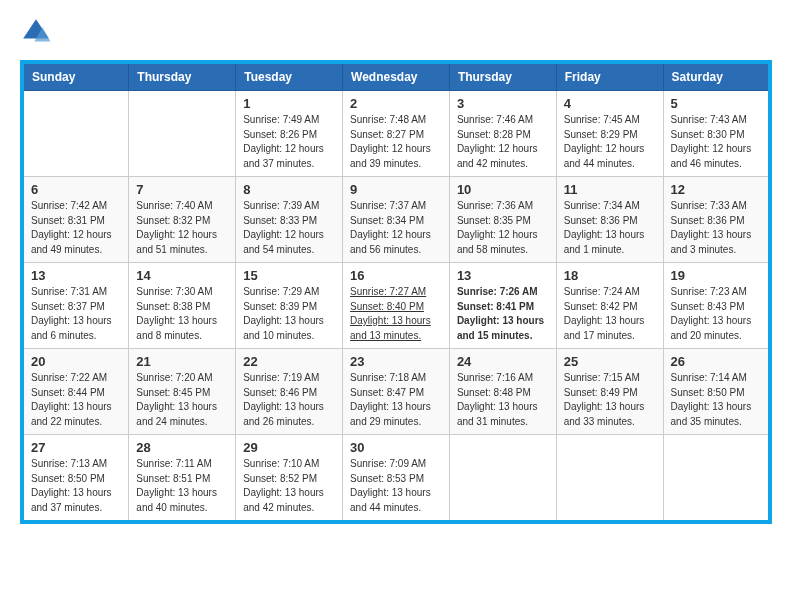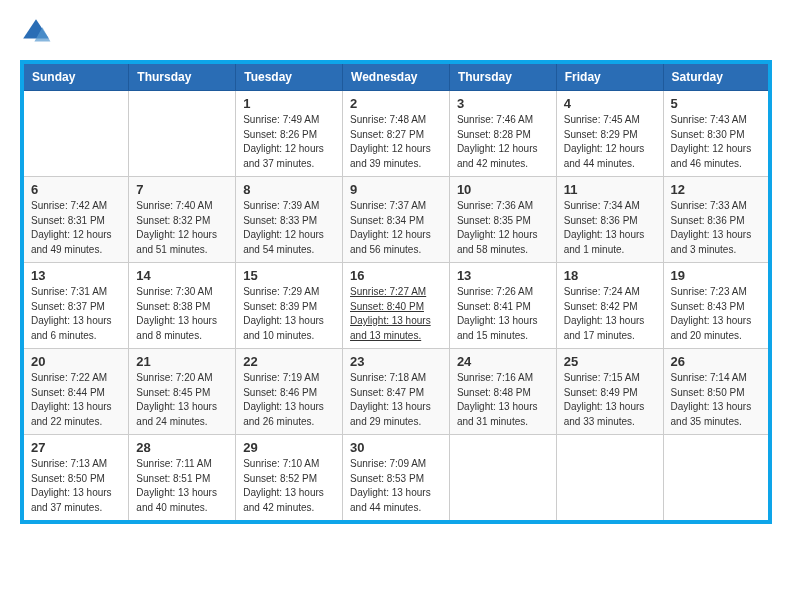--- a/index.html
+++ b/index.html
@@ -232,21 +232,21 @@
 Daylight: 13 hours and 10 minutes.</div>
           </td>
           <td>
             <span class="day-number">16</span>
             <div class="day-info" style="white-space: pre-line; text-decoration: underline;">Sunrise: 7:27 AM
 Sunset: 8:40 PM
 Daylight: 13 hours and 13 minutes.</div>
           </td>
           <td>
             <span class="day-number">13</span>
-            <div class="day-info" style="white-space: pre-line;">Sunrise: 7:26 AM
+            <div class="day-info" style="white-space: pre-line; font-weight: bold;">Sunrise: 7:26 AM
 Sunset: 8:41 PM
 Daylight: 13 hours and 15 minutes.</div>
           </td>
           <td>
             <span class="day-number">18</span>
             <div class="day-info" style="white-space: pre-line;">Sunrise: 7:24 AM
 Sunset: 8:42 PM
 Daylight: 13 hours and 17 minutes.</div>
           </td>
           <td>

